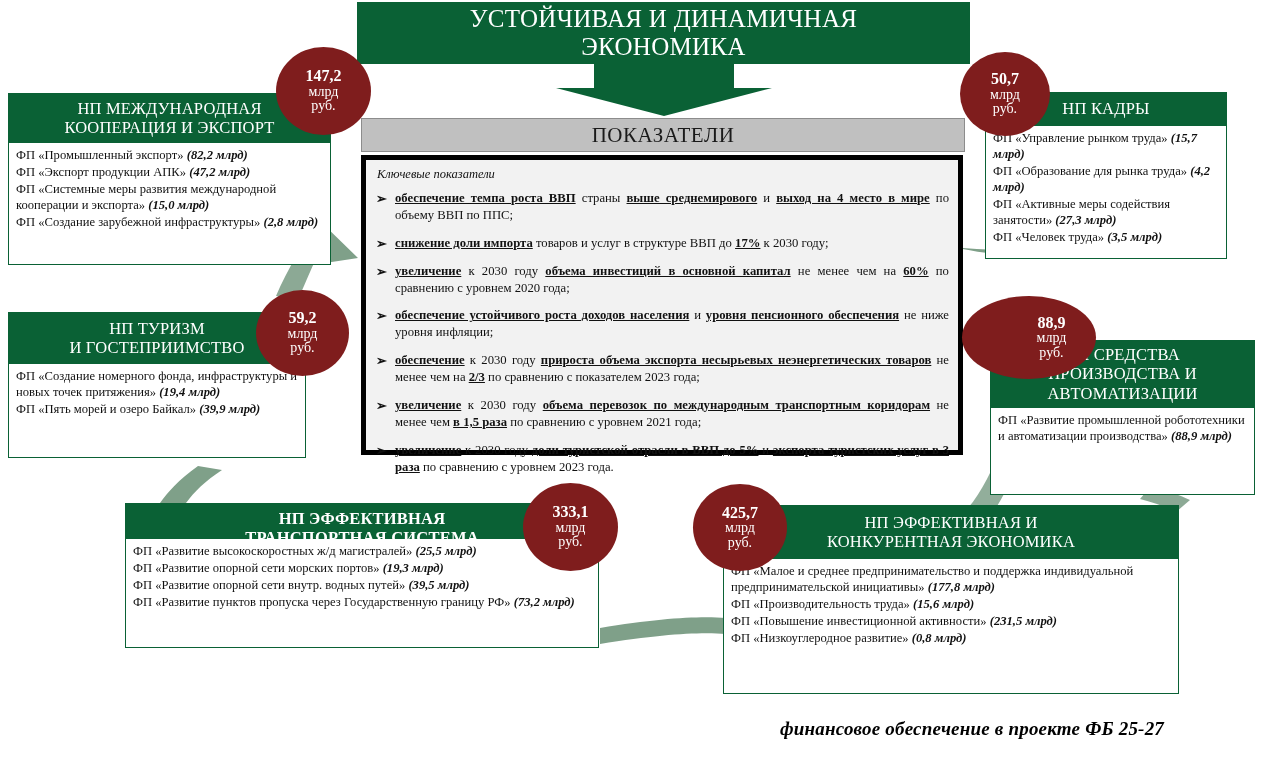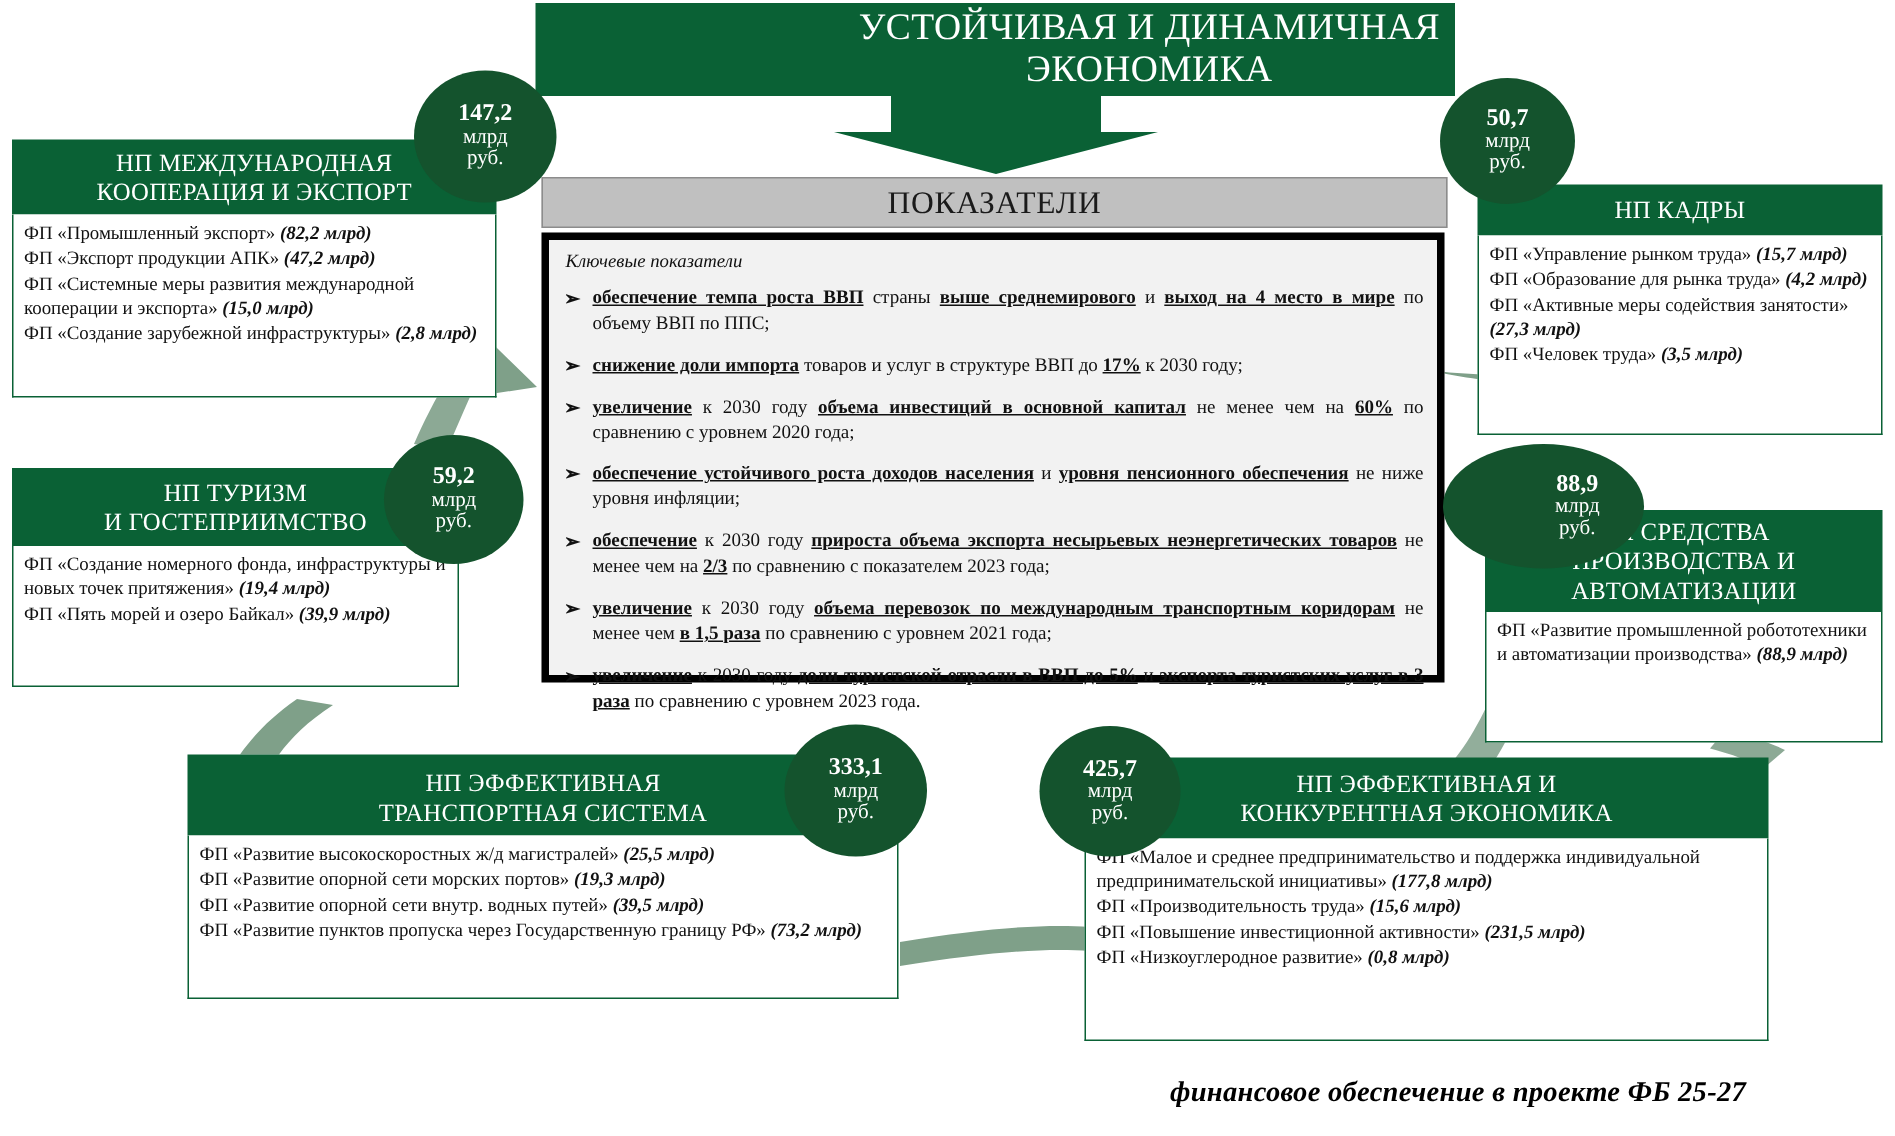--- a/index.html
+++ b/index.html
@@ -8,21 +8,21 @@
     font-family:"Liberation Serif","DejaVu Serif",serif;
     color:#000;
   }
   .stage{position:absolute;left:0;top:0;width:1263px;height:757px;}
   svg.ribbons{position:absolute;left:0;top:0;width:1263px;height:757px;pointer-events:none;}
 
   
   .title-banner{
     position:absolute;left:357px;top:2px;width:613px;height:62px;
     background:#0a6135;color:#ffffff;
-    display:flex;align-items:center;justify-content:flex-end;text-align:center;
+    display:flex;align-items:center;justify-content:center;text-align:center;
     font-size:25px;line-height:1.12;letter-spacing:.3px;
   }
   .title-banner span{display:block;padding:0 10px;}
 
   
   .ind-header{
     position:absolute;left:361px;top:118px;width:602px;height:32px;
     background:#c0c0c0;border:1px solid #8c8c8c;
     display:flex;align-items:center;justify-content:center;
     font-size:21px;color:#1a1a1a;letter-spacing:.5px;
@@ -60,39 +60,39 @@
 
   
   #card-export{left:8px;top:93px;width:323px;}
   #card-export .card-head{height:50px;display:flex;align-items:center;justify-content:center;}
   #card-export .card-body{height:122px;}
 
   #card-tourism{left:8px;top:312px;width:298px;}
   #card-tourism .card-head{height:52px;display:flex;align-items:center;justify-content:center;}
   #card-tourism .card-body{height:94px;}
 
-  #card-kadry{left:985px;top:123px;width:270px;}
+  #card-kadry{left:985px;top:92px;width:242px;}
   #card-kadry .card-head{height:34px;display:flex;align-items:center;justify-content:center;}
   #card-kadry .card-body{height:133px;}
 
   #card-sredstva{left:990px;top:340px;width:265px;}
   #card-sredstva .card-head{height:68px;display:flex;align-items:center;justify-content:center;}
   #card-sredstva .card-body{height:87px;}
 
   #card-transport{left:125px;top:503px;width:474px;}
-  #card-transport .card-head{height:54px;display:flex;align-items:flex-end;justify-content:center;}
+  #card-transport .card-head{height:36px;display:flex;align-items:flex-start;justify-content:center;font-weight:bold;}
   #card-transport .card-body{height:109px;}
 
   #card-economy{left:723px;top:505px;width:456px;}
   #card-economy .card-head{height:54px;display:flex;align-items:center;justify-content:center;}
   #card-economy .card-body{height:135px;}
 
   
   .bubble{
-    position:absolute;border-radius:50%;background:#14532d;color:#fff;
+    position:absolute;border-radius:50%;background:#7f1d1d;color:#fff;
     display:flex;flex-direction:column;align-items:center;justify-content:center;
     text-align:center;line-height:1.03;
   }
   .bubble .amt{font-weight:bold;font-size:16px;}
   .bubble .unit1,.bubble .unit2{font-size:14px;}
   #bub-export{left:276px;top:47px;width:95px;height:88px;}
   #bub-tourism{left:256px;top:290px;width:93px;height:86px;}
   #bub-kadry{left:960px;top:52px;width:90px;height:84px;}
   #bub-sredstva{left:962px;top:296px;width:89px;height:83px;padding-left:45px;}
   #bub-transport{left:523px;top:483px;width:95px;height:88px;}

